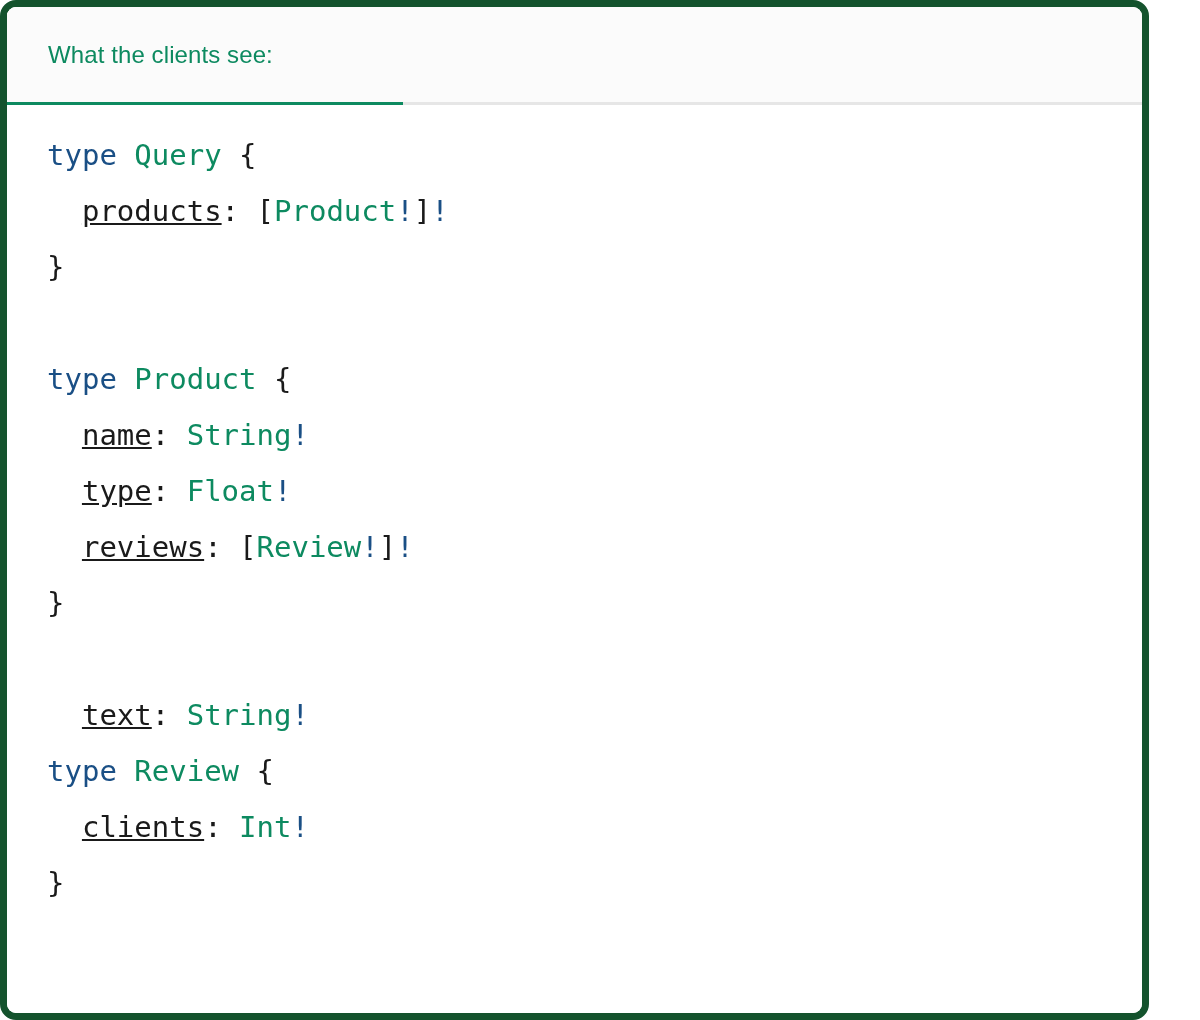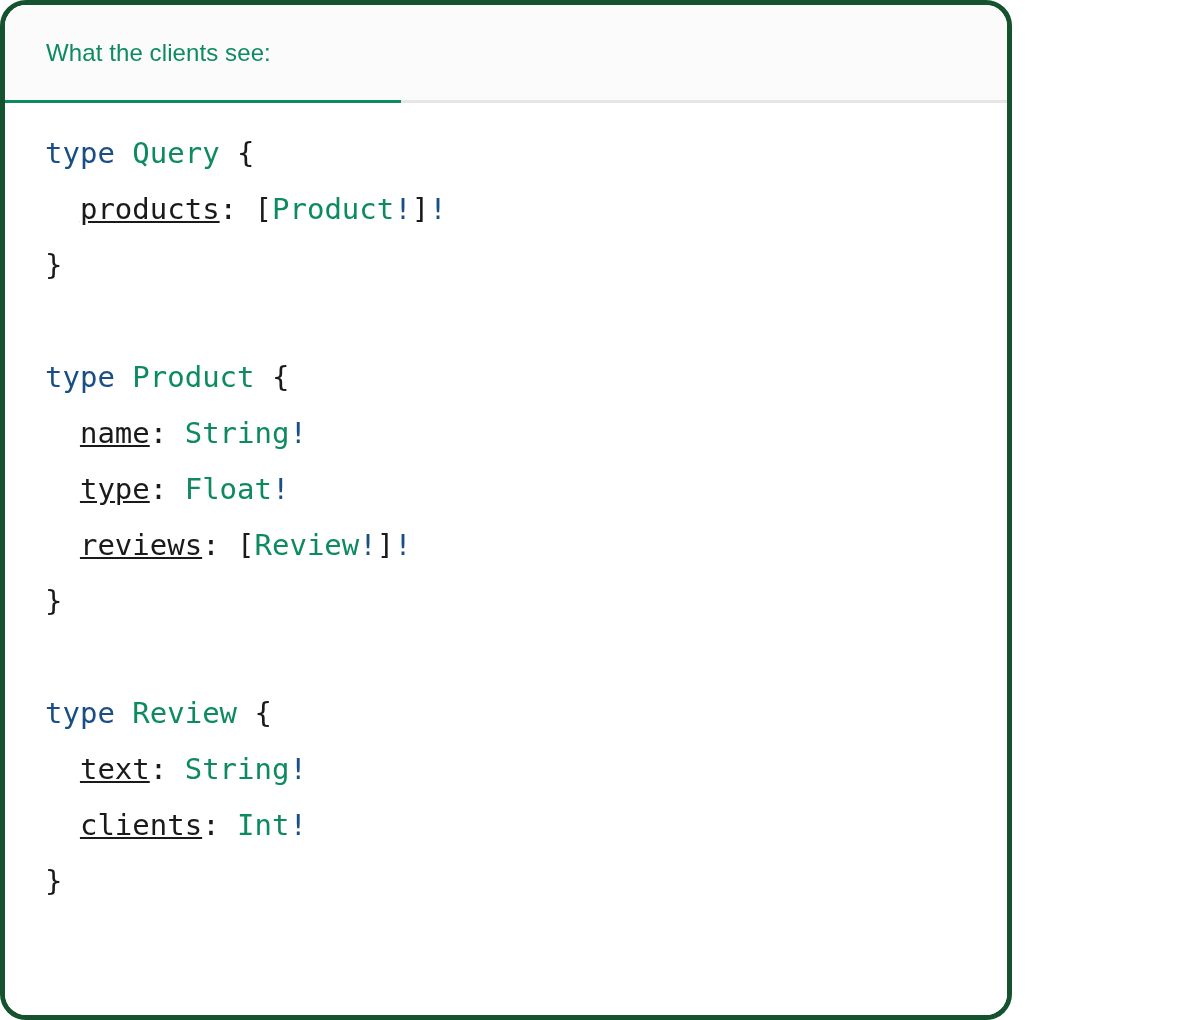--- a/index.html
+++ b/index.html
@@ -10,25 +10,25 @@
   body {
     width: 1200px;
     height: 1020px;
     overflow: hidden;
     font-family: "Liberation Sans", sans-serif;
   }
 
   .card {
     position: relative;
     box-sizing: border-box;
-    width: 1012px;
+    width: 1149px;
     height: 1020px;
     background: #ffffff;
-    border: 5px solid #14532d;
-    border-radius: 26px;
+    border: 7px solid #14532d;
+    border-radius: 16px;
     overflow: hidden;
   }
 
   
   .tabbar {
     position: relative;
     box-sizing: border-box;
     height: 98px;
     background: #fbfbfb;
     border-bottom: 3px solid #e6e6e6;
@@ -97,20 +97,20 @@
     <pre class="code"><span class="ln"><span class="tok-kw">type</span><span class="tok-punc"> </span><span class="tok-type">Query</span><span class="tok-punc"> </span><span class="tok-punc">{</span>
 </span><span class="ln"><span>  </span><span class="tok-name">products</span><span class="tok-punc">: </span><span class="tok-punc">[</span><span class="tok-type">Product</span><span class="tok-bang">!</span><span class="tok-punc">]</span><span class="tok-bang">!</span>
 </span><span class="ln"><span class="tok-punc">}</span>
 </span><span class="blank">
 </span><span class="ln"><span class="tok-kw">type</span><span class="tok-punc"> </span><span class="tok-type">Product</span><span class="tok-punc"> </span><span class="tok-punc">{</span>
 </span><span class="ln"><span>  </span><span class="tok-name">name</span><span class="tok-punc">: </span><span class="tok-type">String</span><span class="tok-bang">!</span>
 </span><span class="ln"><span>  </span><span class="tok-name">type</span><span class="tok-punc">: </span><span class="tok-type">Float</span><span class="tok-bang">!</span>
 </span><span class="ln"><span>  </span><span class="tok-name">reviews</span><span class="tok-punc">: </span><span class="tok-punc">[</span><span class="tok-type">Review</span><span class="tok-bang">!</span><span class="tok-punc">]</span><span class="tok-bang">!</span>
 </span><span class="ln"><span class="tok-punc">}</span>
 </span><span class="blank">
+</span><span class="ln"><span>  </span><span class="tok-name">text</span><span class="tok-punc">: </span><span class="tok-type">String</span><span class="tok-bang">!</span>
 </span><span class="ln"><span class="tok-kw">type</span><span class="tok-punc"> </span><span class="tok-type">Review</span><span class="tok-punc"> </span><span class="tok-punc">{</span>
-</span><span class="ln"><span>  </span><span class="tok-name">text</span><span class="tok-punc">: </span><span class="tok-type">String</span><span class="tok-bang">!</span>
 </span><span class="ln"><span>  </span><span class="tok-name">clients</span><span class="tok-punc">: </span><span class="tok-type">Int</span><span class="tok-bang">!</span>
 </span><span class="ln"><span class="tok-punc">}</span>
 </span></pre>
   </div>
 
 </div>
 
 </body></html>

